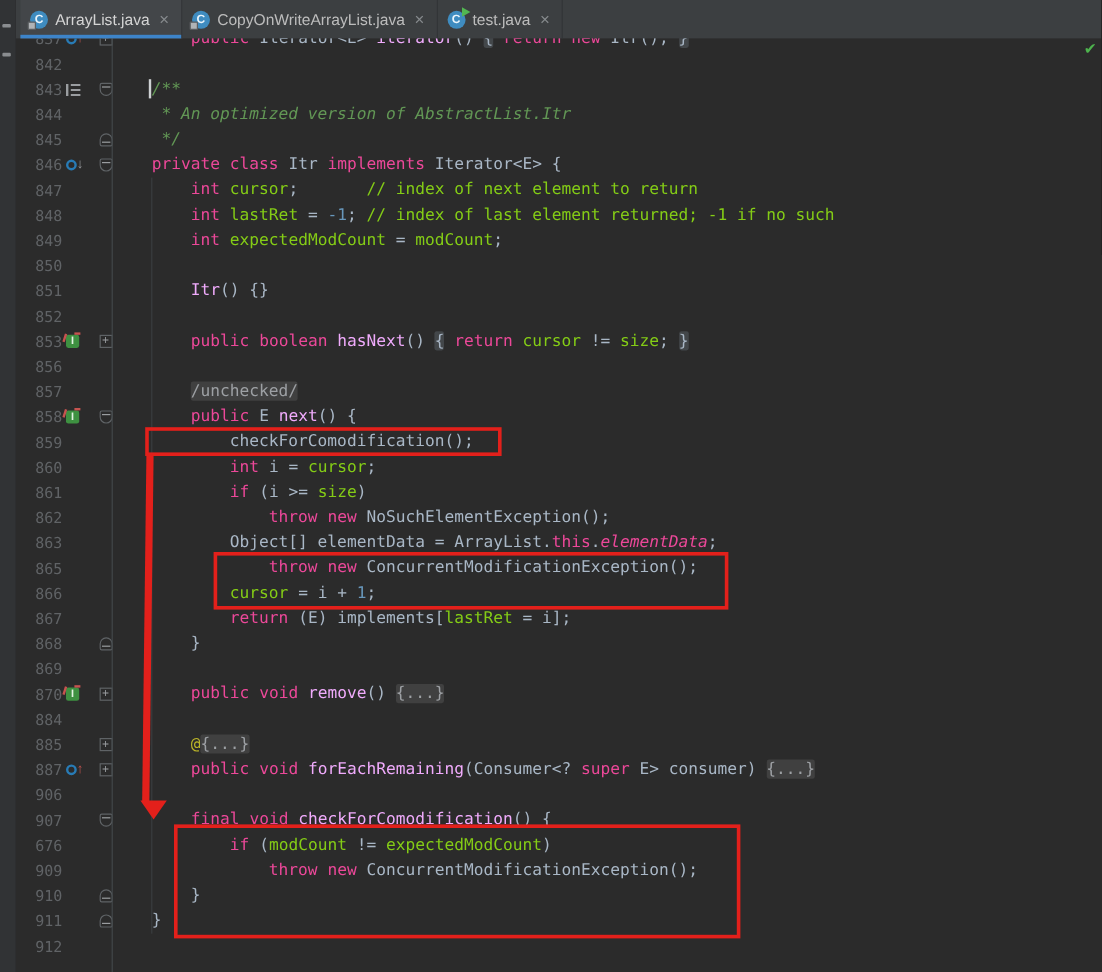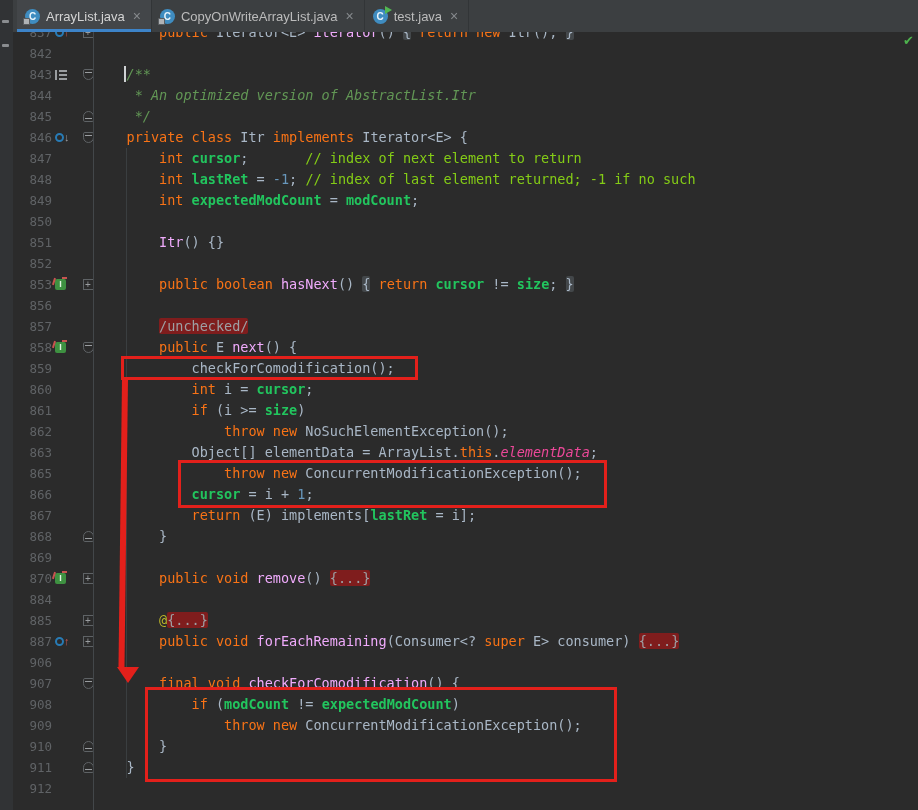--- a/index.html
+++ b/index.html
@@ -27,30 +27,30 @@
   
   #rows{position:absolute;left:0;top:22px;width:905px;}
   .row{position:relative;height:21px;}
   .ln{position:absolute;left:9px;top:0;width:30px;height:21px;line-height:21px;
       font-family:"DejaVu Sans Mono",monospace;font-size:12.5px;color:#606366;text-align:right;}
   .gicons{position:absolute;left:42px;top:0;height:21px;width:34px;display:flex;align-items:center;gap:2px;}
   .foldcol{position:absolute;left:68px;top:0;height:21px;width:14px;display:flex;align-items:center;justify-content:center;}
   .code{position:absolute;left:81px;top:0;height:21px;line-height:21px;white-space:pre;
         font-family:"DejaVu Sans Mono",monospace;font-size:13.5px;color:#a9b7c6;}
   
-  .sk{color:#f97316;}
+  .sk{color:#ec4899;}
   .sf{color:#f0abfc;font-weight:normal;}
-  .sp{color:#22c55e;font-weight:bold;}
+  .sp{color:#84cc16;}
   .spi{color:#ec4899;font-style:italic;}
   .sn{color:#6897bb;}
   .sc{color:#84cc16;}
   .sd{color:#629755;font-style:italic;}
   .st{color:#a9b7c6;}
   .sa{color:#bbb529;}
-  .sfo{color:#9da0a4;background:#7f1d1d;border-radius:2px;}
+  .sfo{color:#9da0a4;background:#404040;border-radius:2px;}
   .sfb{color:#a9b7c6;background:#43474a;border-radius:2px;}
   
   #gutter-line{position:absolute;left:80px;top:32px;width:1px;height:778px;background:#43474a;}
   #indent-guide{position:absolute;left:113px;top:148px;width:1px;height:630px;background:#3a3e40;}
   
   .fold-open,.fold-end{width:11px;height:11px;border:1px solid #5f6366;position:relative;background:#2b2b2b;box-sizing:border-box;}
   .fold-open{border-radius:2px 2px 6px 6px;}
   .fold-open::after{content:"";position:absolute;left:1px;right:1px;top:2px;height:1px;background:#9a9da0;}
   .fold-end{border-radius:6px 6px 2px 2px;}
   .fold-end::after{content:"";position:absolute;left:1px;right:1px;bottom:2px;height:1px;background:#9a9da0;}
@@ -276,21 +276,21 @@
           <span class="code"></span>
         </div>
         <div class="row">
           <span class="ln">907</span>
           <span class="foldcol">
             <span class="fold-open"></span>
           </span>
           <span class="code"><span class="st">        </span><span class="sk">final </span><span class="sk">void </span><span class="sf">checkForComodification</span><span class="st">() {</span></span>
         </div>
         <div class="row">
-          <span class="ln">908</span>
+          <span class="ln">676</span>
           <span class="code"><span class="st">            </span><span class="sk">if </span><span class="st">(</span><span class="sp">modCount</span><span class="st"> != </span><span class="sp">expectedModCount</span><span class="st">)</span></span>
         </div>
         <div class="row">
           <span class="ln">909</span>
           <span class="code"><span class="st">                </span><span class="sk">throw </span><span class="sk">new </span><span class="st">ConcurrentModificationException();</span></span>
         </div>
         <div class="row">
           <span class="ln">910</span>
           <span class="foldcol">
             <span class="fold-end"></span>

